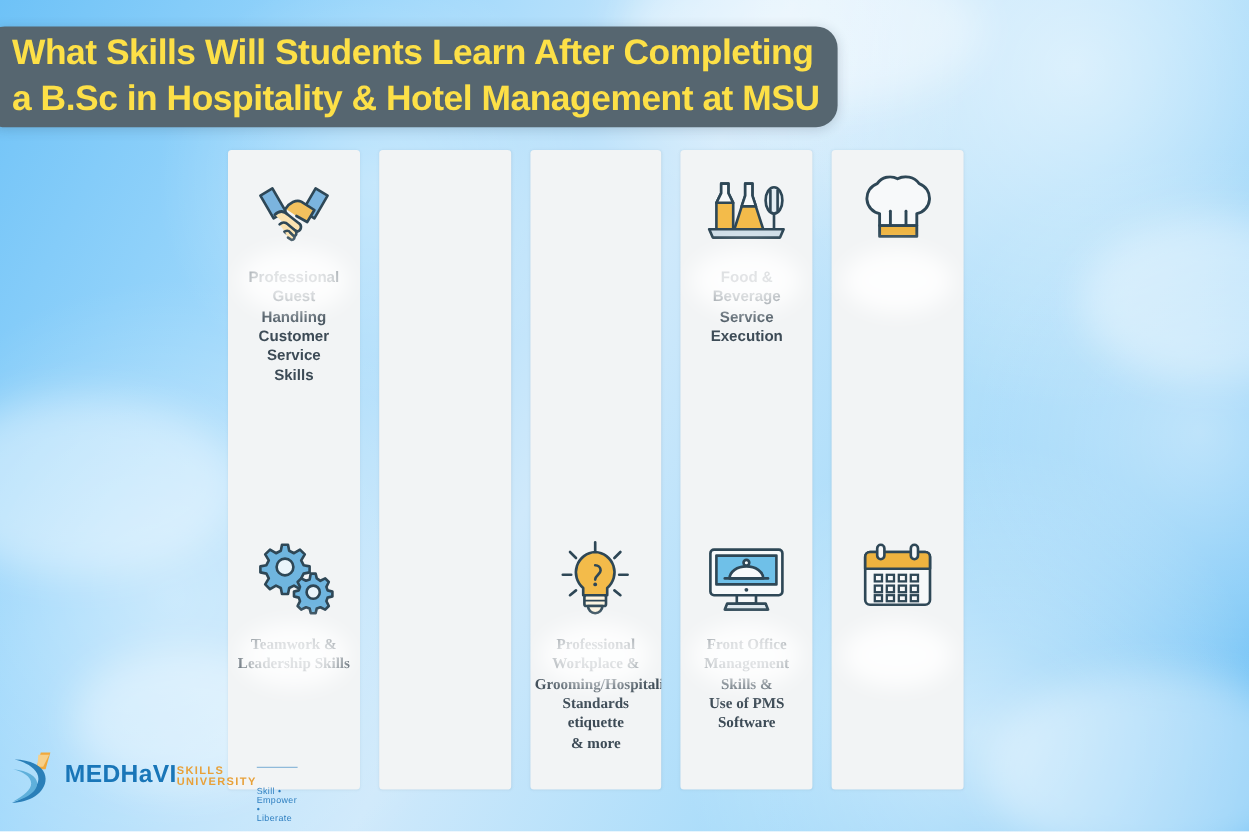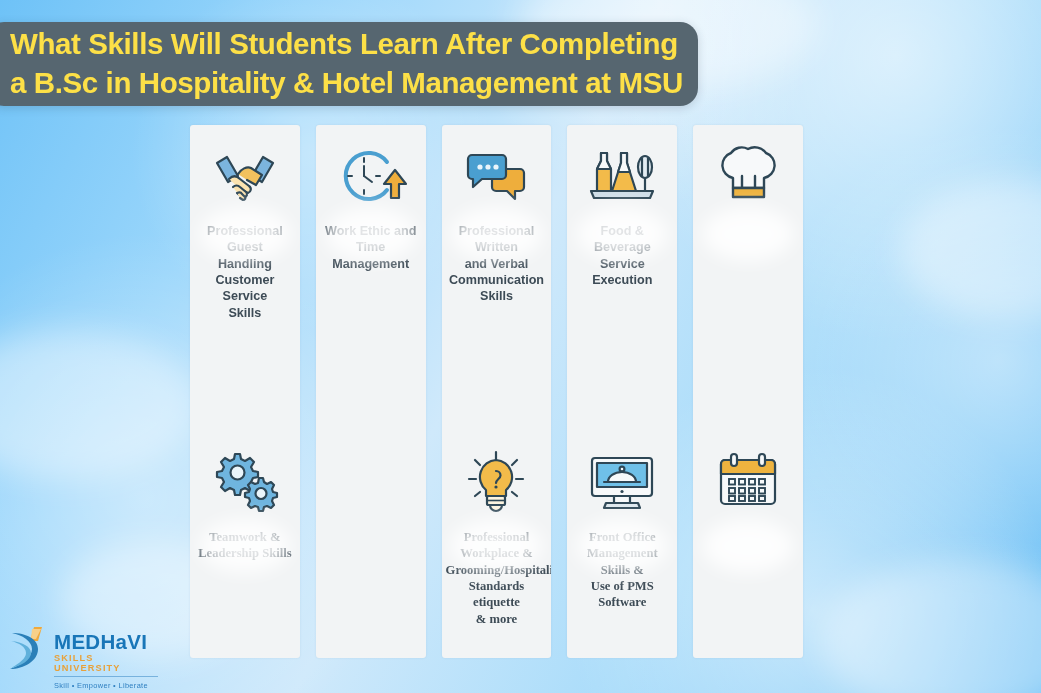--- a/index.html
+++ b/index.html
@@ -127,41 +127,41 @@
     position: absolute;
     left: 8px;
     top: 620px;
     width: 150px;
     height: 56px;
     display: flex;
     align-items: center;
     gap: 6px;
   }
   #logo-mark { width: 40px; height: 50px; flex: none; }
-  #logo-words { display: flex; flex-direction: column; line-height: 1; margin-top: 25px; }
+  #logo-words { display: flex; line-height: 1; margin-top: 25px; }
   #logo-name {
     font-size: 20.5px;
     font-weight: bold;
     color: #1976b8;
     letter-spacing: 0.3px;
   }
   #logo-sub {
     font-size: 9.2px;
     font-weight: bold;
     color: #e8a13a;
     letter-spacing: 1.15px;
     margin-top: 2px;
   }
   #logo-tag {
     font-size: 7.4px;
     color: #2e7fc0;
     letter-spacing: 0.35px;
     margin-top: 3px;
     border-top: 1px solid rgba(46,127,192,0.5);
-    padding-top: 5px;
+    padding-top: 16px;
   }
 </style>
 </head>
 <body>
 
 <div id="poster">
 
   <div class="cloud" style="left:-60px; top:330px; width:260px; height:150px;"></div>
   <div class="cloud" style="left:900px; top:180px; width:220px; height:140px;"></div>
   <div class="cloud" style="left:820px; top:560px; width:280px; height:160px;"></div>
@@ -206,63 +206,23 @@
             </g>
           </svg>
         </div>
         <div class="halo" style="top:74px;"></div>
         <div class="card-label">Teamwork &amp;
 Leadership Skills</div>
       </div>
     </div>
 
     <div class="card">
-      <div class="cell top">
-        <div class="icon-box">
-          <svg width="74" height="62" viewBox="0 0 74 62">
-            <g fill="none" stroke="#4a9fd0" stroke-width="4" stroke-linecap="round">
-              <path d="M53 16 A23 23 0 1 0 53 44"></path>
-            </g>
-            <g stroke="#2e4756" stroke-width="2" stroke-linecap="round">
-              <line x1="30" y1="12" x2="30" y2="16"></line>
-              <line x1="30" y1="44" x2="30" y2="48"></line>
-              <line x1="14" y1="30" x2="18" y2="30"></line>
-              <line x1="42" y1="30" x2="46" y2="30"></line>
-              <line x1="30" y1="30" x2="30" y2="20"></line>
-              <line x1="30" y1="30" x2="38" y2="36"></line>
-            </g>
-            <path d="M57 52 L57 38 L50 38 L61 24 L72 38 L65 38 L65 52 Z" fill="#eeae3c" stroke="#2e4756" stroke-width="2.2" stroke-linejoin="round"></path>
-          </svg>
-        </div>
-        <div class="halo" style="top:68px;"></div>
-        <div class="card-label">Work Ethic and
-Time Management</div>
-      </div>
-    </div>
-
-    <div class="card">
-      <div class="cell top">
-        <div class="icon-box">
-          <svg width="72" height="60" viewBox="0 0 72 60">
-            <g stroke="#2e4756" stroke-width="2.2" stroke-linejoin="round">
-              <path d="M36 22 h24 a4 4 0 0 1 4 4 v14 a4 4 0 0 1 -4 4 h-5 l0 8 -8-8 h-11 a4 4 0 0 1 -4-4 v-14 a4 4 0 0 1 4-4 z" fill="#eeae3c"></path>
-              <path d="M12 8 h30 a4 4 0 0 1 4 4 v16 a4 4 0 0 1 -4 4 h-20 l-9 8 0-8 h-1 a4 4 0 0 1 -4-4 v-16 a4 4 0 0 1 4-4 z" fill="#4a9fd0"></path>
-            </g>
-            <g fill="#eaf5fb">
-              <circle cx="20" cy="20" r="2.6"></circle>
-              <circle cx="28" cy="20" r="2.6"></circle>
-              <circle cx="36" cy="20" r="2.6"></circle>
-            </g>
-          </svg>
-        </div>
-        <div class="halo" style="top:68px;"></div>
-        <div class="card-label">Professional Written
-and Verbal
-Communication Skills</div>
-      </div>
+    </div>
+
+    <div class="card">
       <div class="cell bottom">
         <div class="icon-box">
           <svg width="70" height="68" viewBox="0 0 70 68">
             <g stroke="#2e4756" stroke-width="2.2" stroke-linecap="round">
               <line x1="35" y1="3" x2="35" y2="11"></line>
               <line x1="14" y1="11" x2="19" y2="16"></line>
               <line x1="56" y1="11" x2="51" y2="16"></line>
               <line x1="8" y1="30" x2="15" y2="30"></line>
               <line x1="62" y1="30" x2="55" y2="30"></line>
               <line x1="14" y1="47" x2="19" y2="43"></line>

